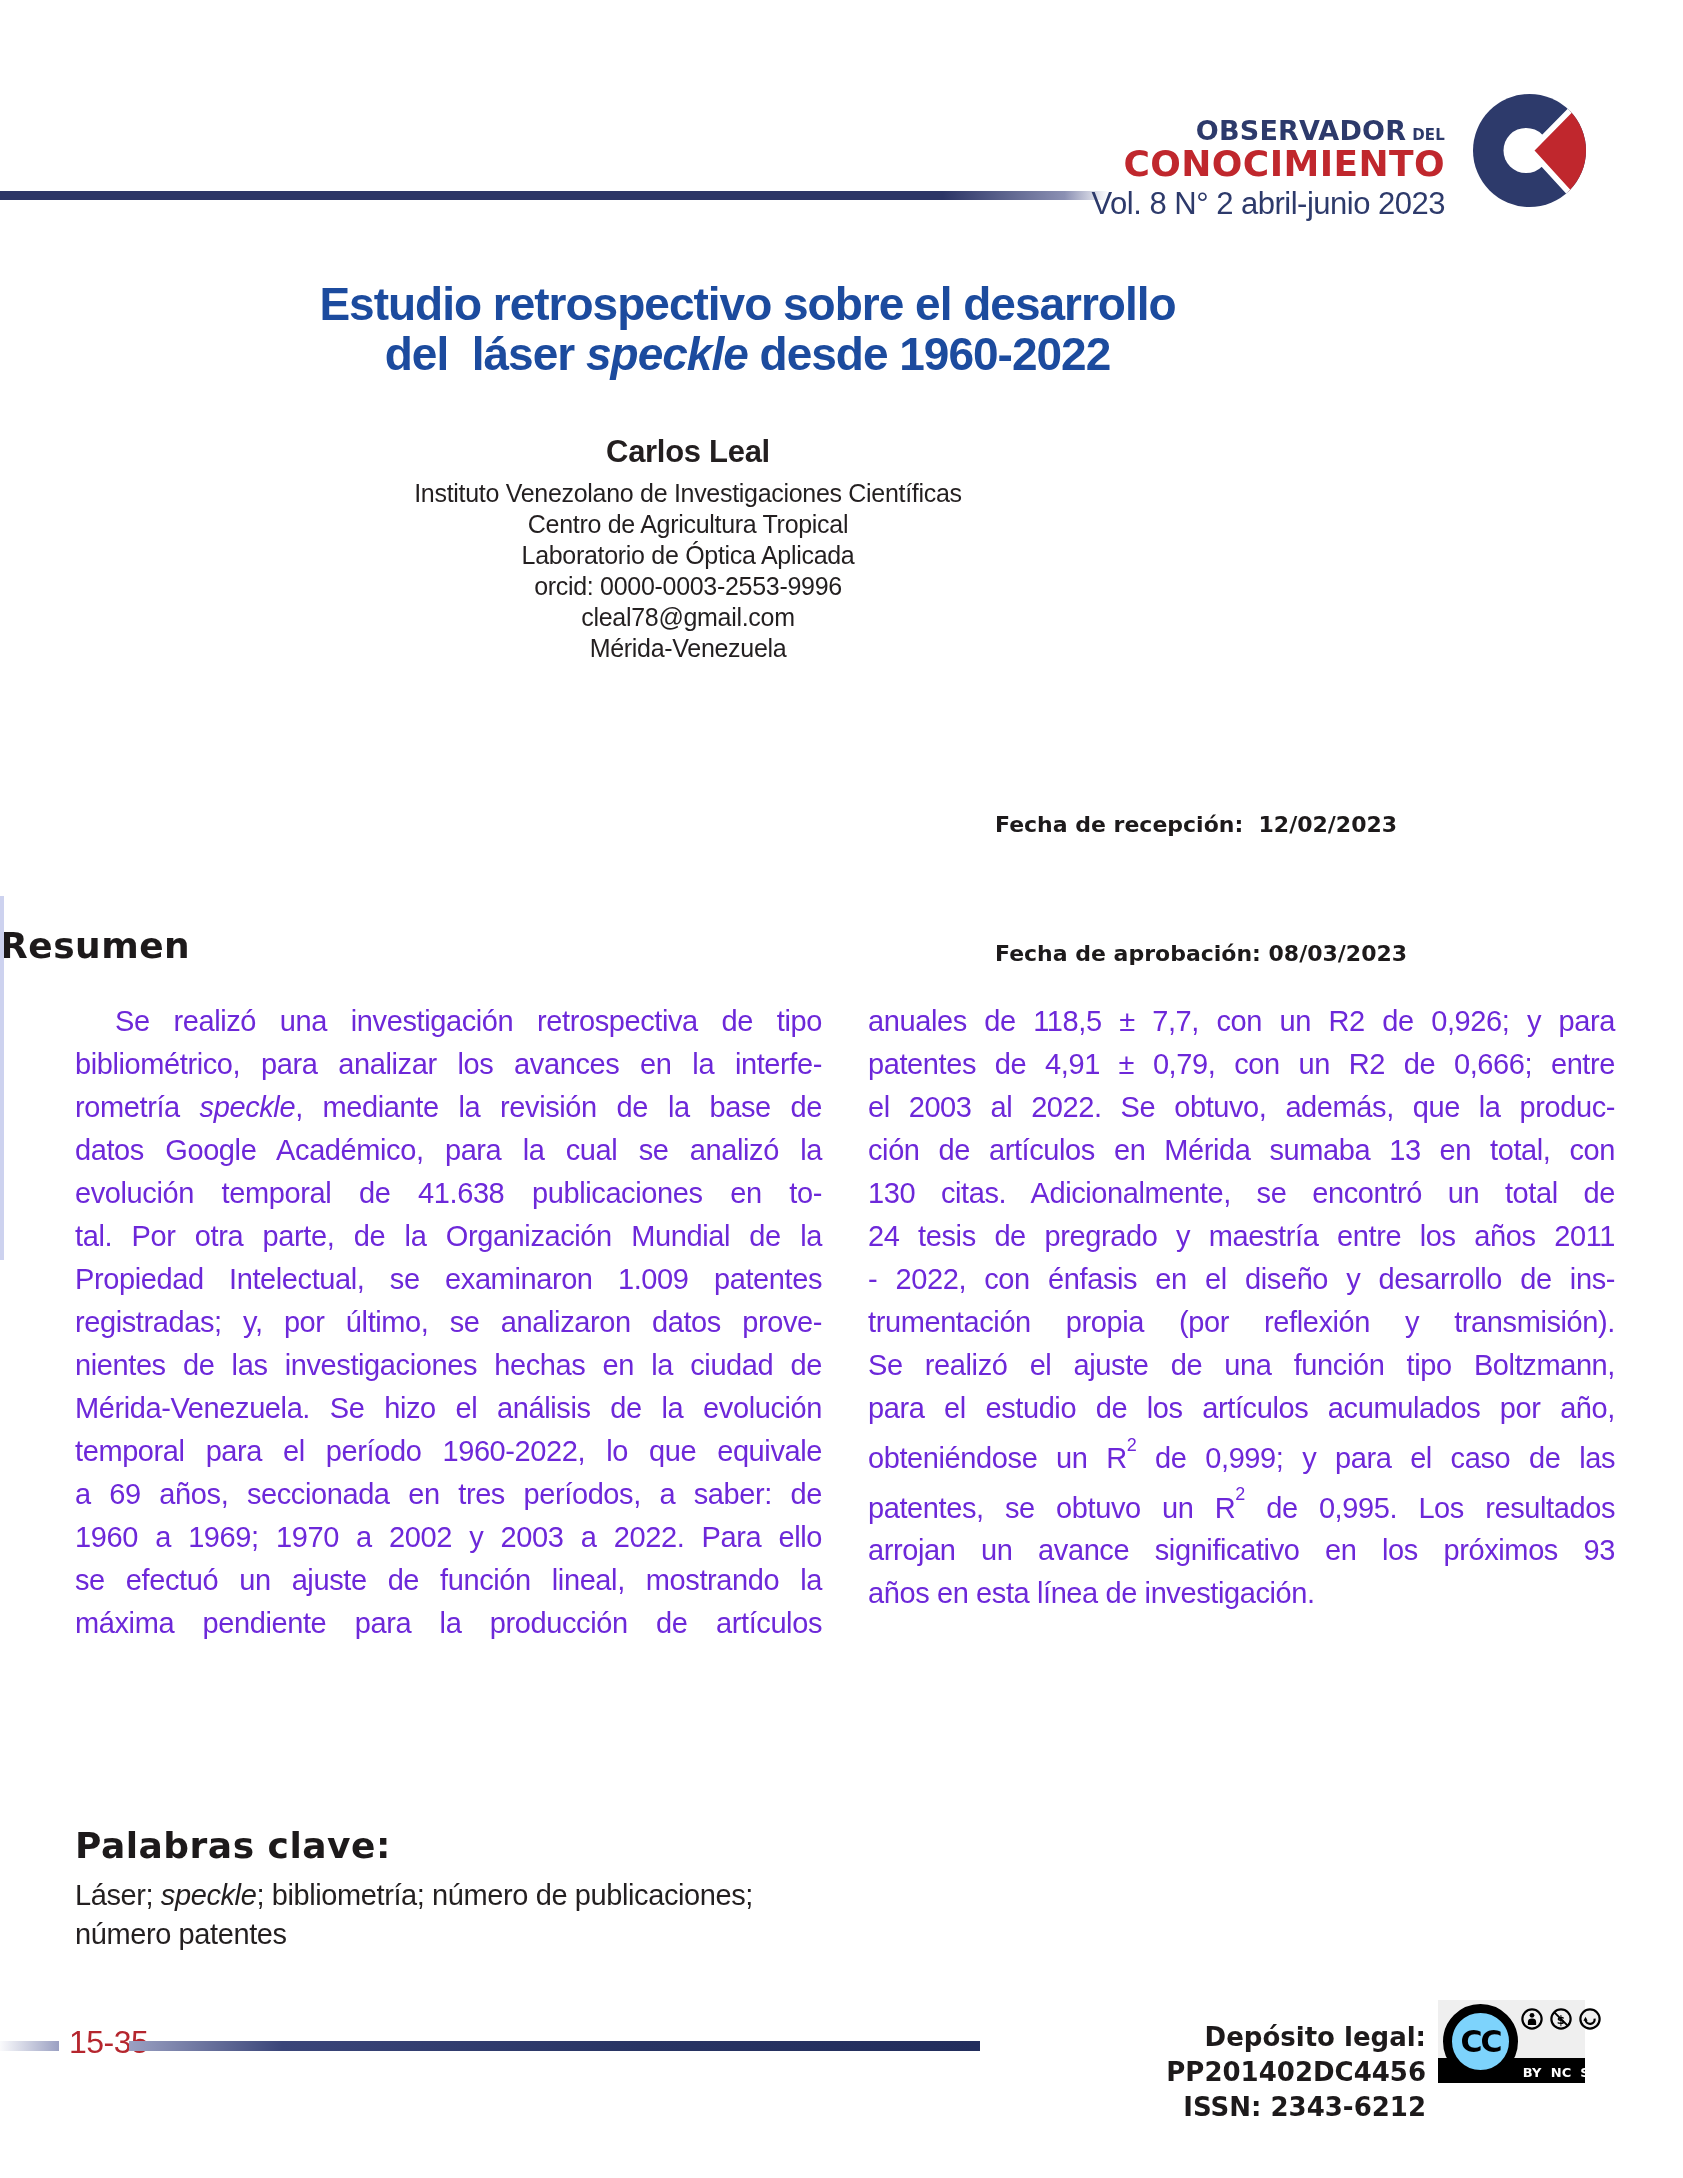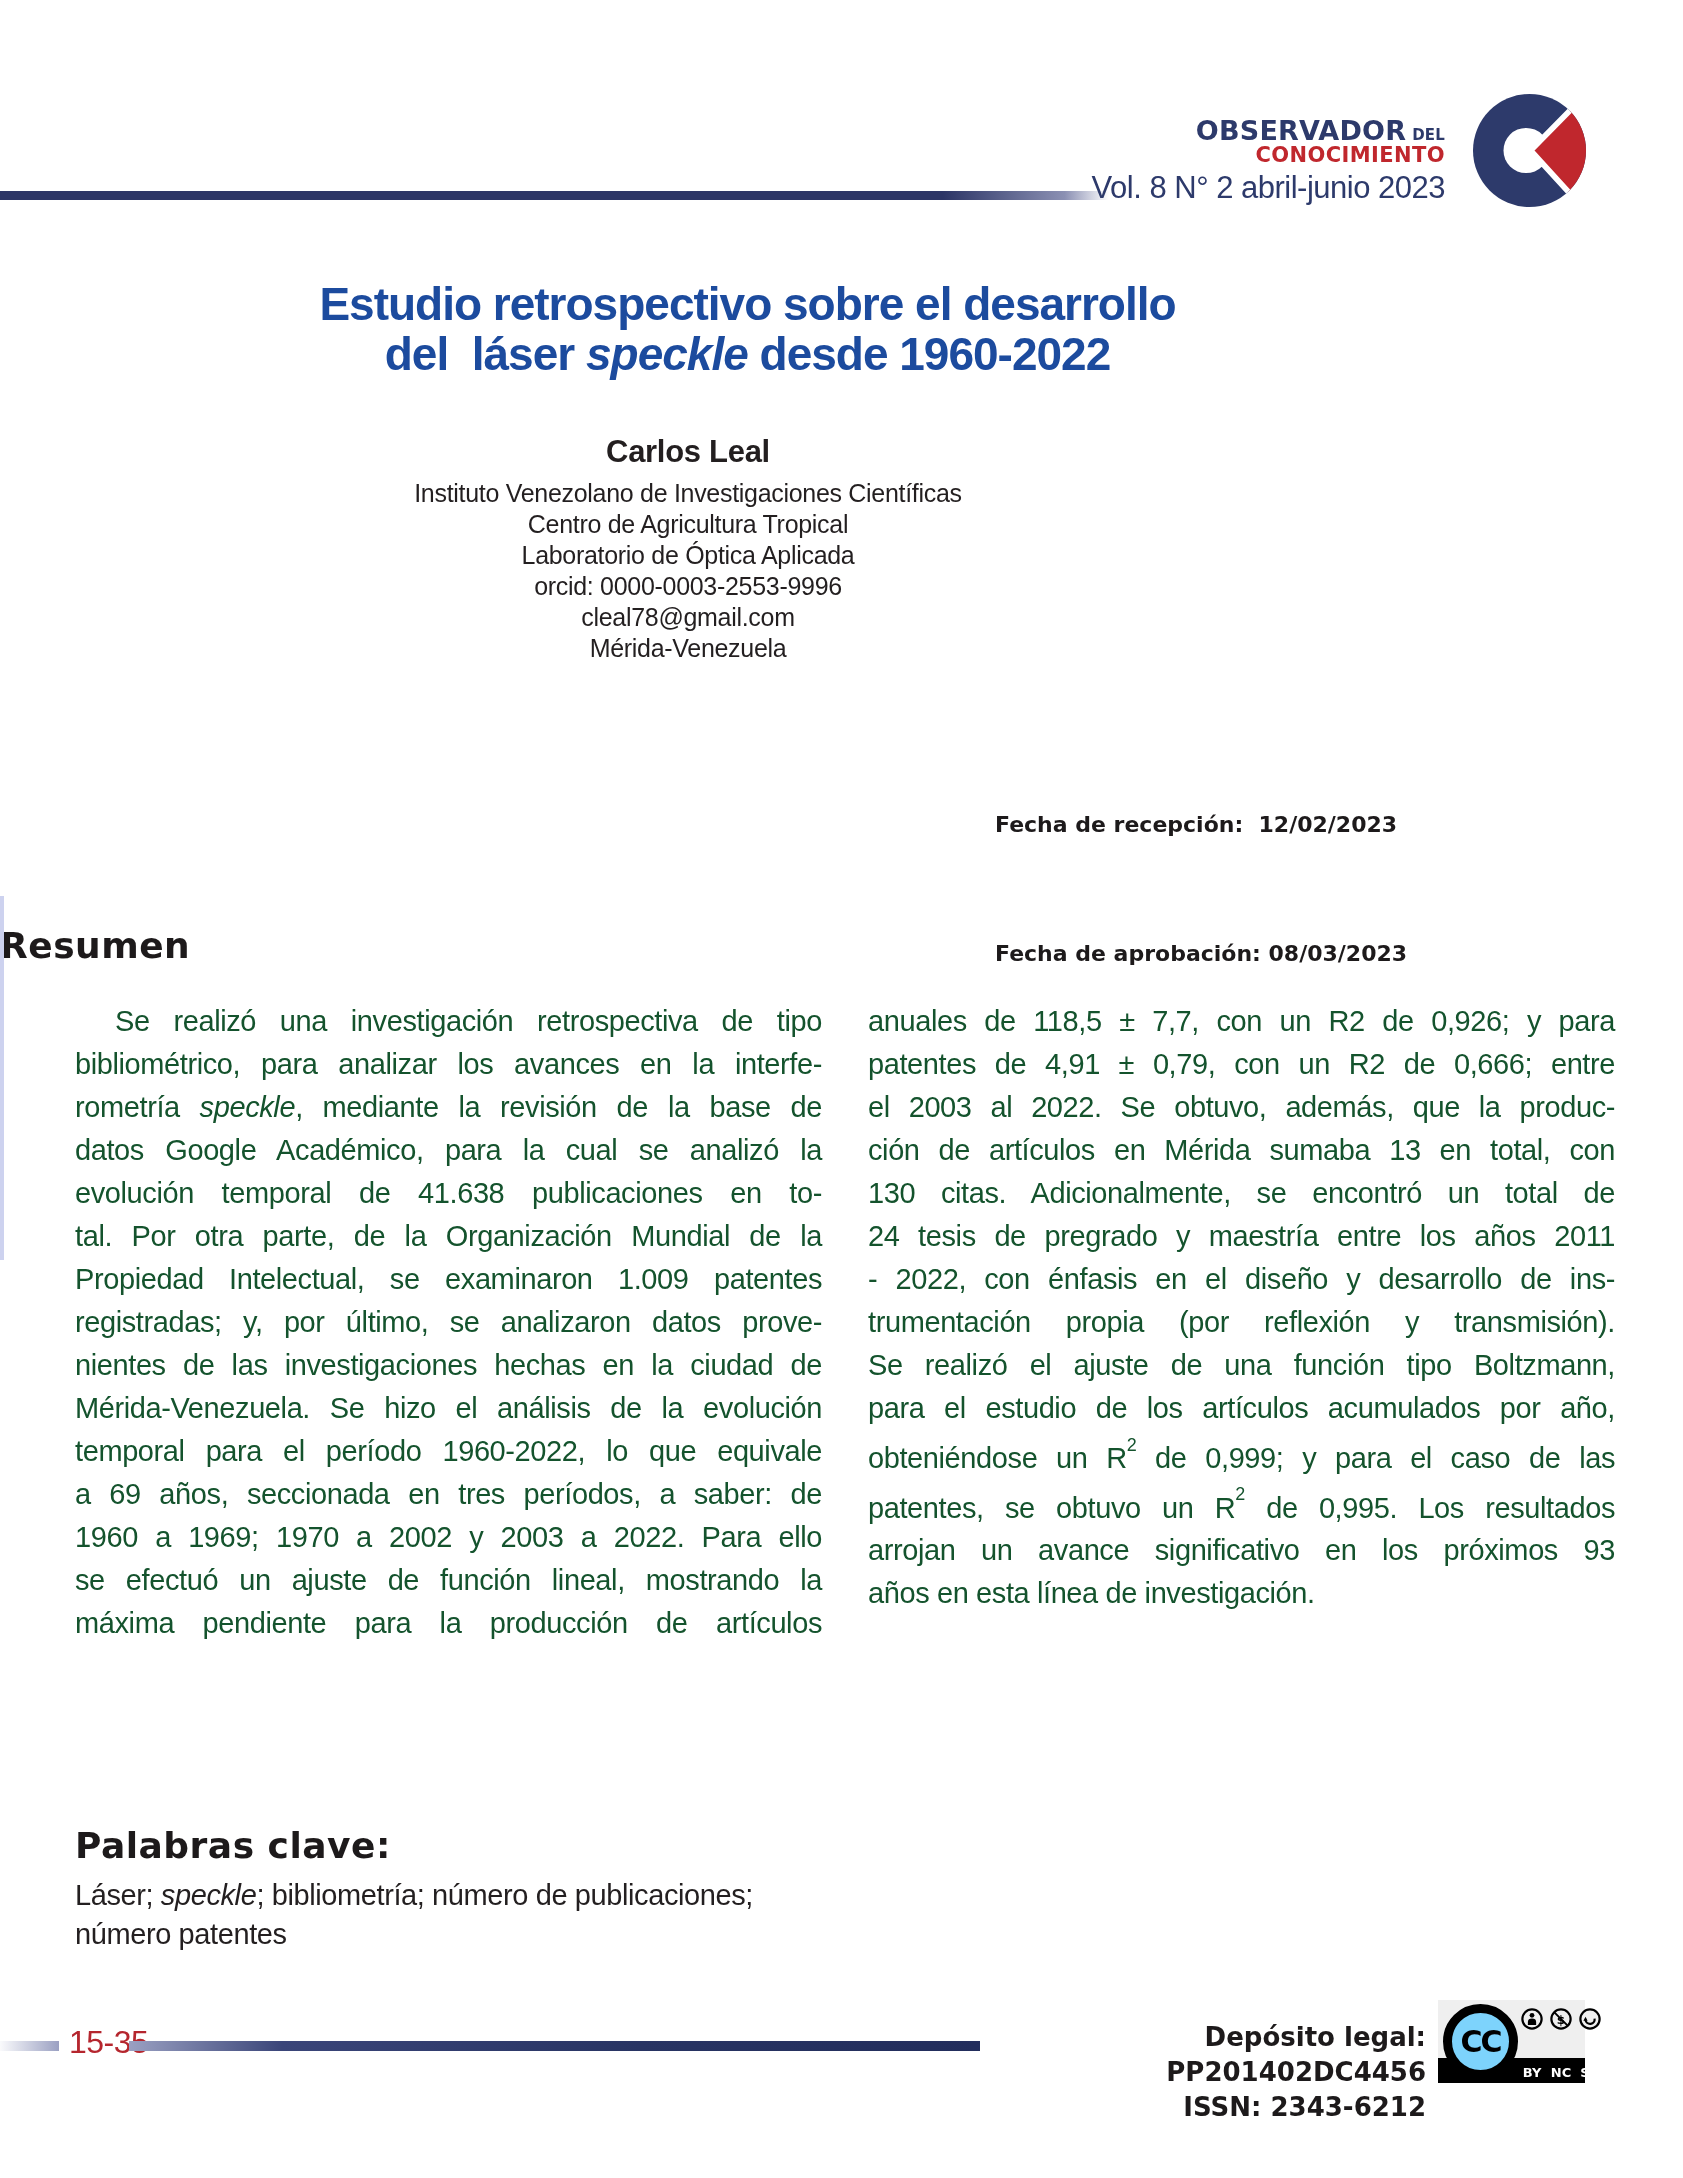--- a/index.html
+++ b/index.html
@@ -7,40 +7,40 @@
     position:relative; width:1683px; height:2178px; background:#ffffff;
     font-family:"Liberation Sans", sans-serif; color:#231f20; overflow:hidden;
   }
 
   
   .top-rule { position:absolute; left:0; top:191px; width:1109px; height:9px;
     background:linear-gradient(to right,#2c3566 0%,#2c3566 85%,#8b90b3 96%,rgba(139,144,179,0) 100%); }
   .brand { position:absolute; top:117px; right:238px; text-align:right; line-height:1.04; }
   .brand-top { font-family:"DejaVu Sans",sans-serif; font-weight:bold; font-size:27px; color:#2d3a6b; letter-spacing:0.2px; }
   .brand-top-small { font-size:15px; margin-left:6px; }
-  .brand-bottom { font-family:"DejaVu Sans",sans-serif; font-weight:bold; font-size:21px; color:#c0272d; letter-spacing:0.4px; }
+  .brand-bottom { font-family:"DejaVu Sans",sans-serif; font-weight:bold; font-size:36px; color:#c0272d; letter-spacing:0.4px; }
   .brand-issue { font-size:31px; color:#2d3a6b; margin-top:5px; letter-spacing:-0.5px; }
   .logo-mark { position:absolute; left:1473px; top:94px; width:113px; height:113px; }
 
   
   .title { position:absolute; top:279px; left:0; width:1495px; text-align:center;
     color:#1c4b9e; font-weight:bold; font-size:46px; line-height:50px; letter-spacing:-1px; }
   .author { position:absolute; top:434px; left:0; width:1376px; text-align:center; }
   .author-name { font-size:31px; font-weight:bold; letter-spacing:-0.3px; margin-bottom:8px; }
   .affil .tline { font-size:25px; line-height:31px; letter-spacing:-0.3px; text-align:center; }
 
   
   .dates { position:absolute; top:717px; left:995px; font-family:"DejaVu Sans",sans-serif;
     font-weight:bold; font-size:22px; line-height:43px; white-space:pre; color:#1d1a1b; }
 
   
   .resumen { position:absolute; top:925px; left:0; width:1683px; text-align:left;
     font-family:"DejaVu Sans",sans-serif; font-weight:bold; font-size:36px; letter-spacing:0.5px; color:#1d1a1b; }
   .abstract { position:absolute; top:1000px; left:75px; width:1540px; display:flex; gap:46px;
-    font-size:29px; line-height:43px; letter-spacing:-0.4px; color:#14532d; }
+    font-size:29px; line-height:43px; letter-spacing:-0.4px; color:#6d28d9; }
   .abs-col { flex:1; min-width:0; }
   .abstract .tline { text-align:justify; text-align-last:justify; }
   .abs-left .tline:first-child { text-indent:40px; }
   .abs-right .tline:last-child { text-align-last:left; }
   em { font-style:italic; }
   sup { font-size:0.62em; position:relative; top:-0.35em; }
 
   
   .keywords { position:absolute; left:75px; top:1825px; }
   .kw-heading { font-family:"DejaVu Sans",sans-serif; font-weight:bold; font-size:36px;

